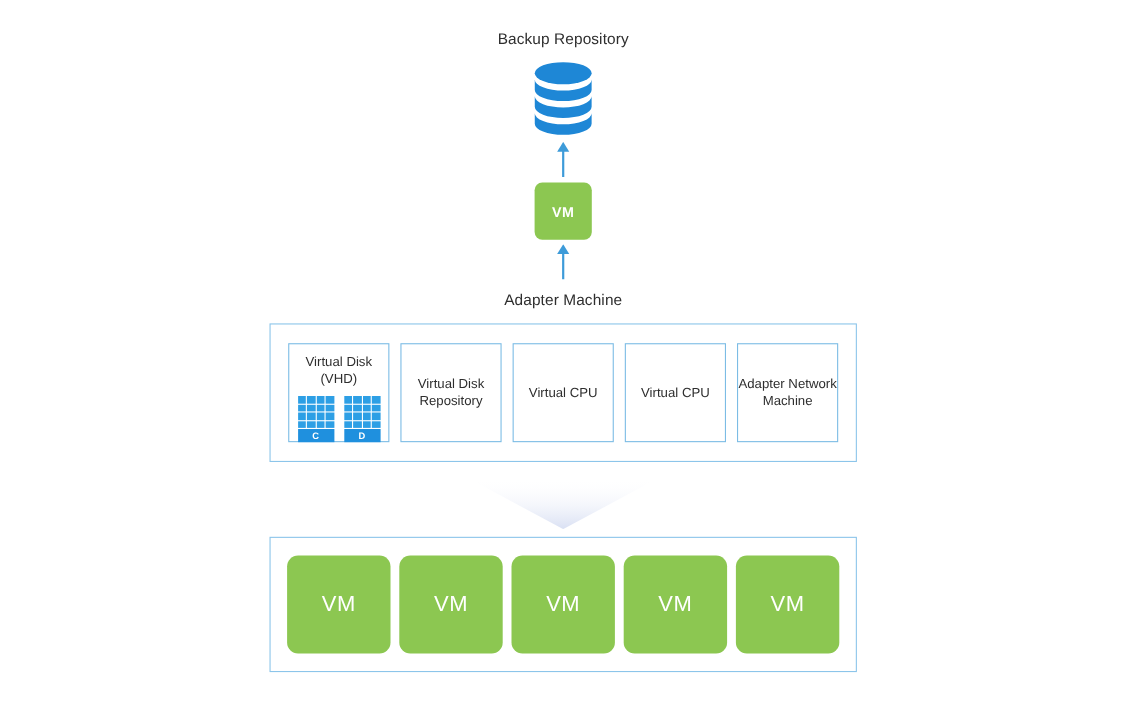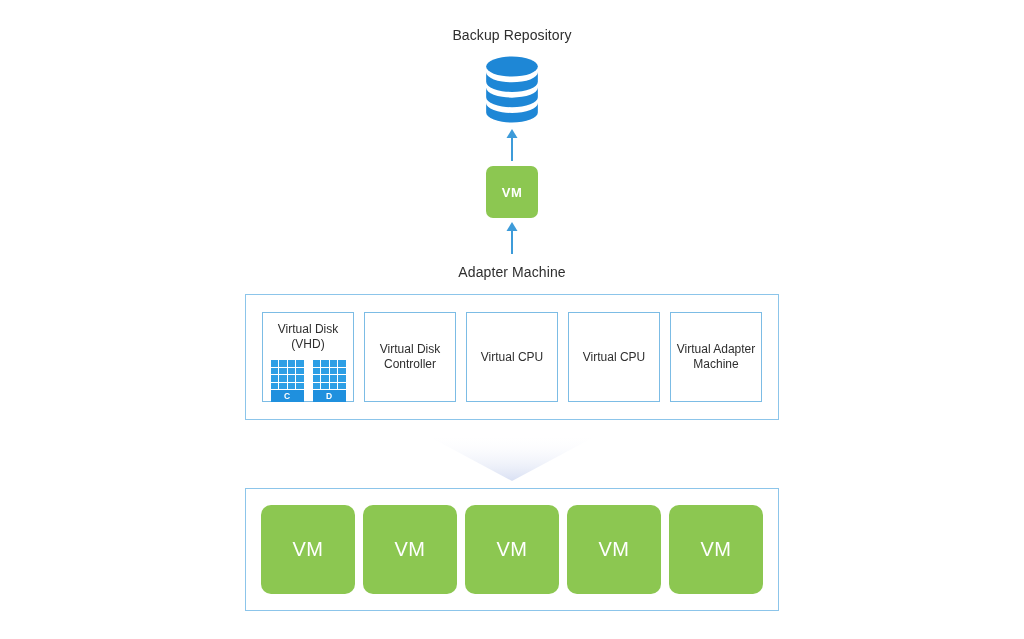--- a/index.html
+++ b/index.html
@@ -142,33 +142,33 @@
               <i></i>
               <i></i>
           </div>
           <div class="disk-foot">D</div>
         </div>
       </div>
     </div>
 
     <div class="component">
       <div class="comp-line">Virtual Disk</div>
-      <div class="comp-line">Controller</div>
+      <div class="comp-line">Repository</div>
     </div>
 
     <div class="component">
       <div class="comp-line">Virtual CPU</div>
     </div>
 
     <div class="component">
       <div class="comp-line">Virtual CPU</div>
     </div>
 
     <div class="component">
-      <div class="comp-line">Virtual Adapter</div>
+      <div class="comp-line">Adapter Network</div>
       <div class="comp-line">Machine</div>
     </div>
 
   </div>
 
   <div class="chevron">
     <svg width="168" height="45" viewBox="0 0 168 45" aria-hidden="true">
       <defs>
         <linearGradient id="chevGrad" x1="0" y1="0" x2="0" y2="1">
           <stop offset="0" stop-color="#FFFFFF" stop-opacity="0.1"></stop>

